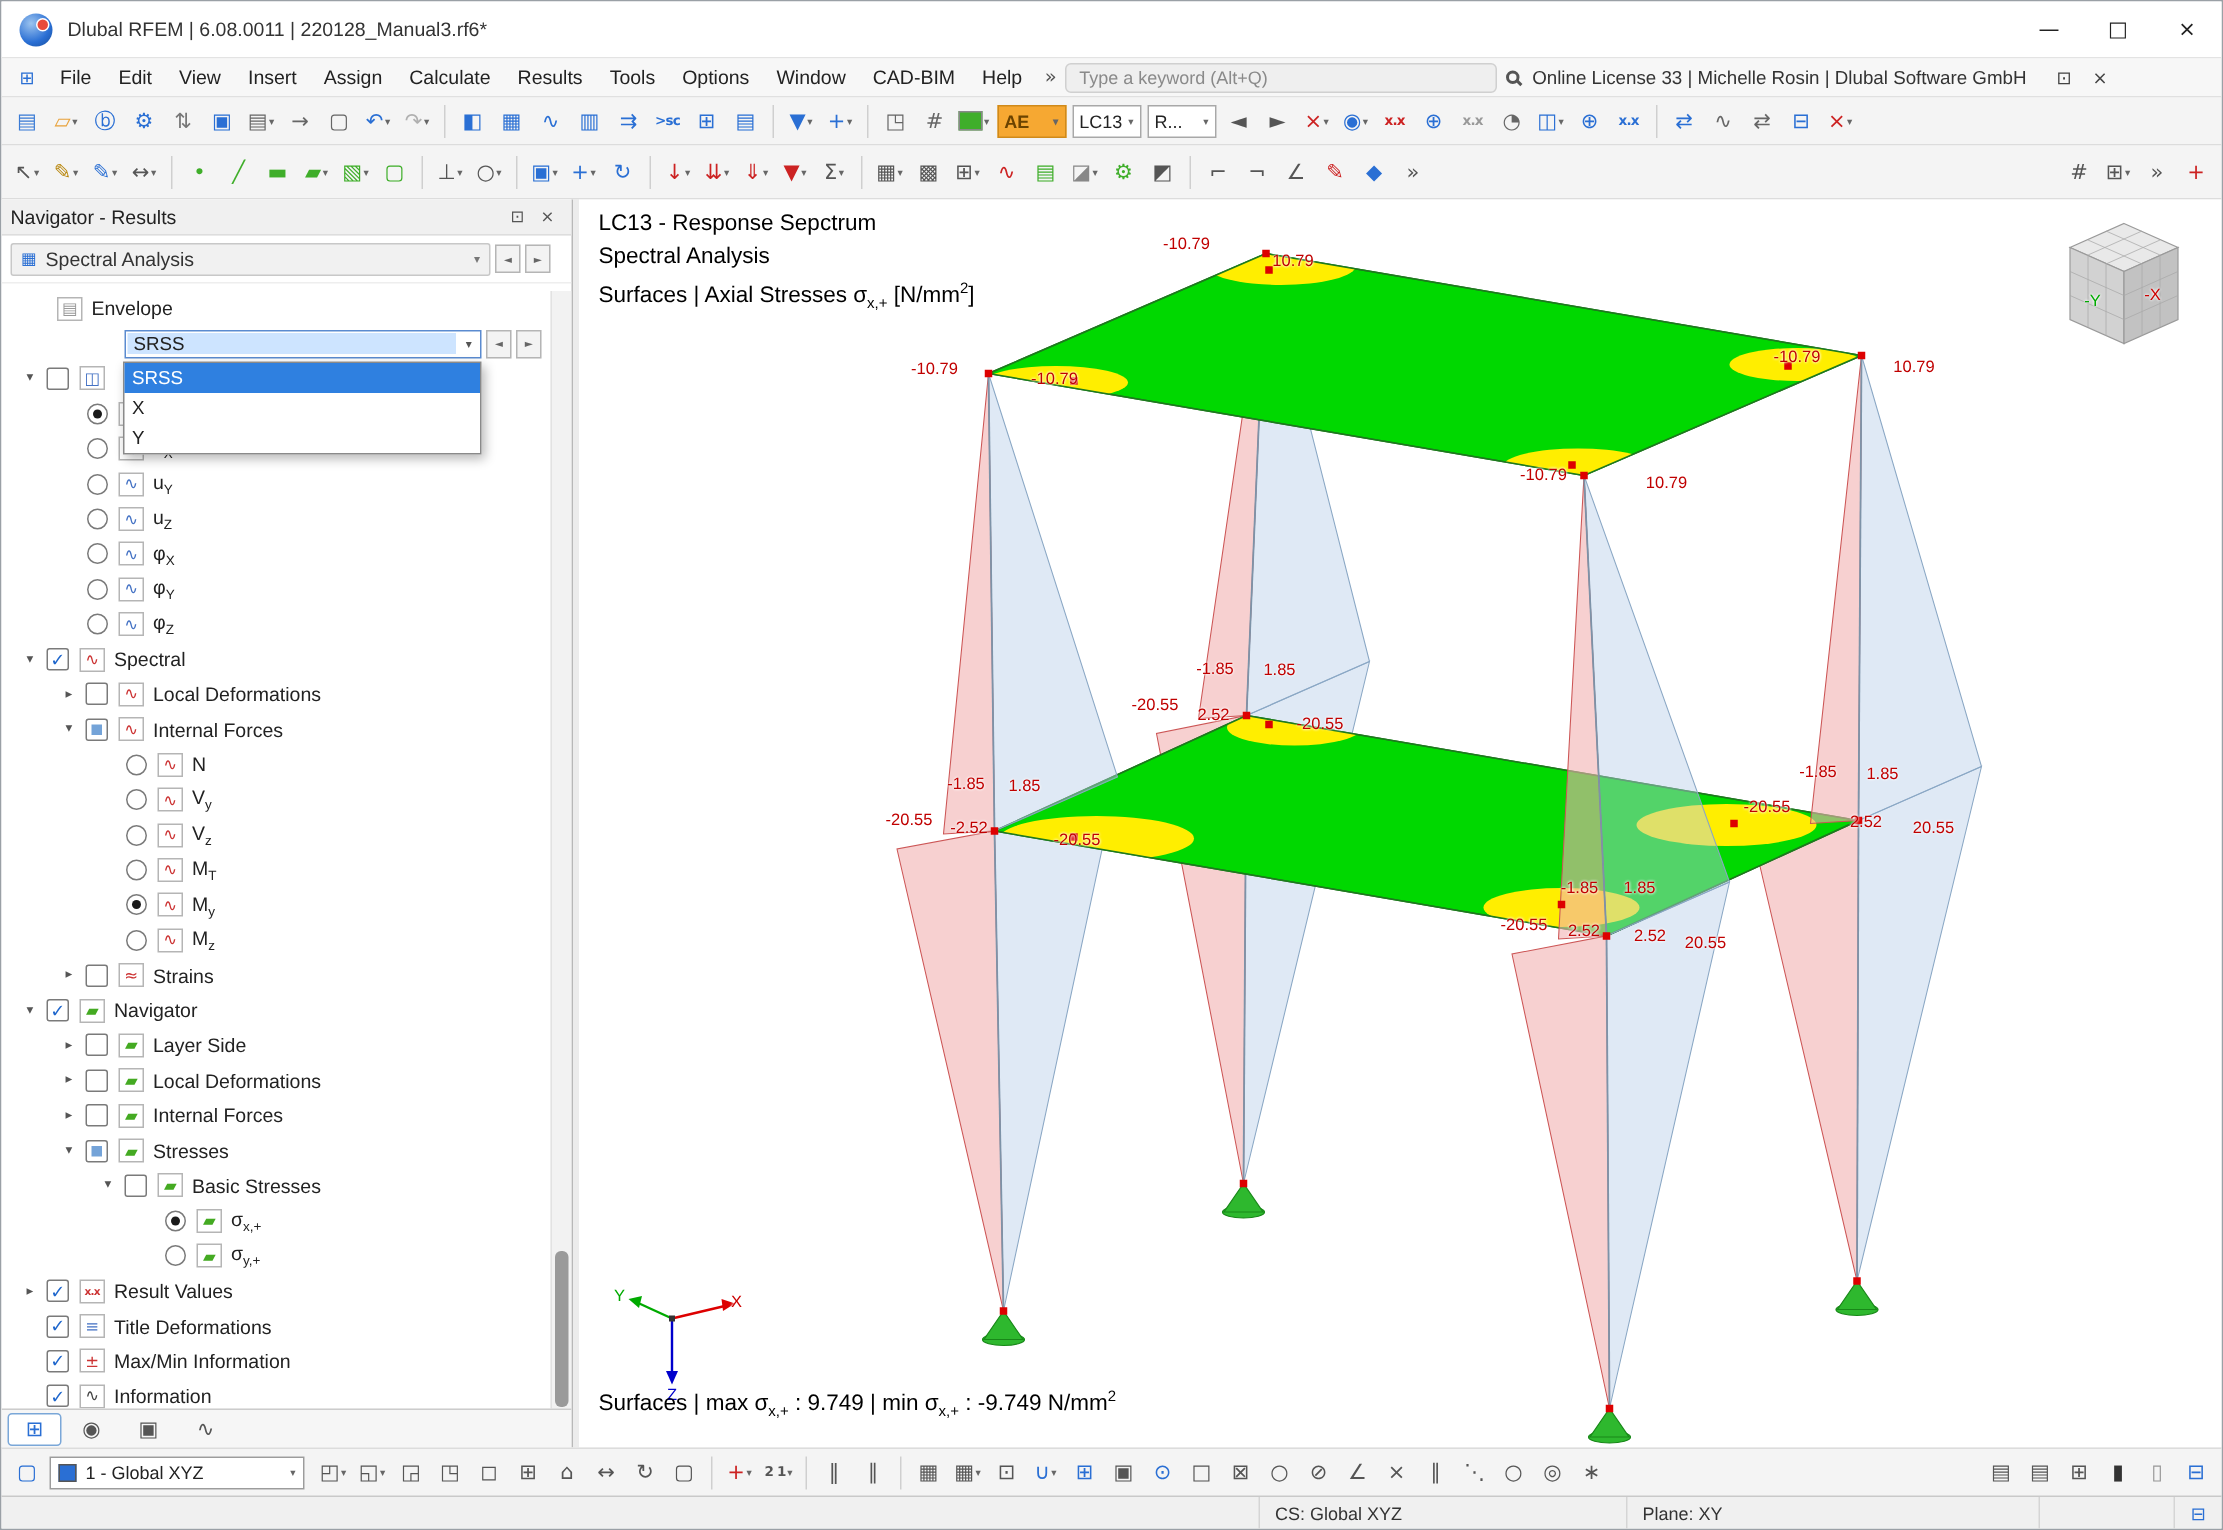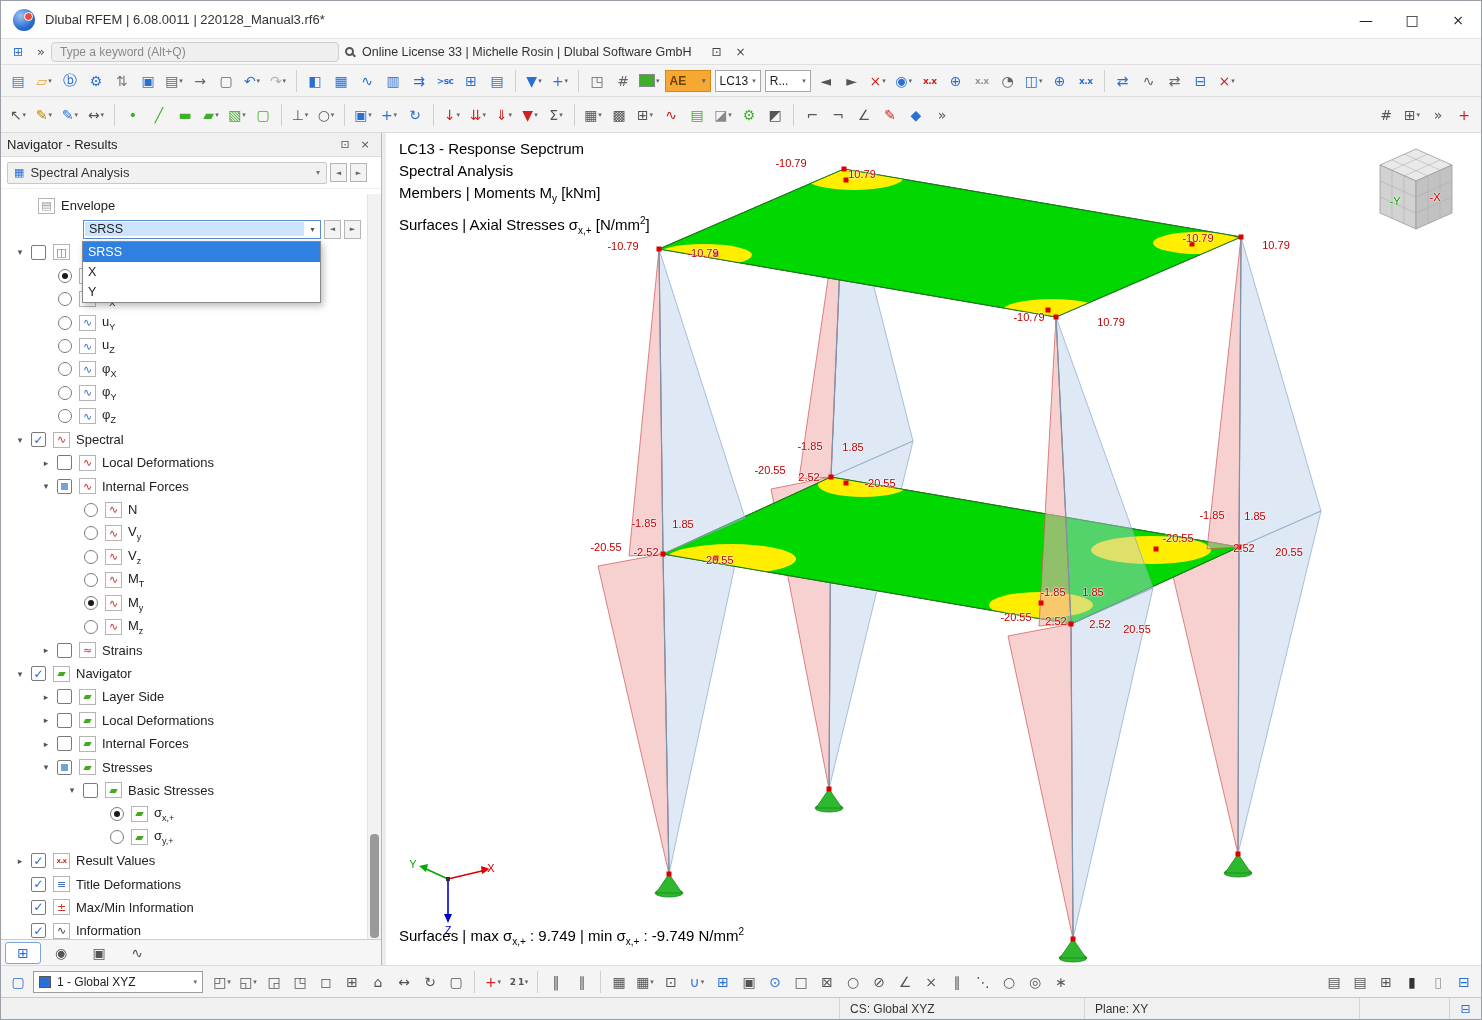--- a/index.html
+++ b/index.html
@@ -102,20 +102,34 @@
     <span class="applogo"></span>
     <span class="title-text">Dlubal RFEM | 6.08.0011 | 220128_Manual3.rf6*</span>
     <span class="tspacer"></span>
     <span class="wbtn">—</span>
     <span class="wbtn">□</span>
     <span class="wbtn">×</span>
   </div>
 
   <div class="menubar">
     <span class="menugrid">⊞</span>
+    <span id="menu-items" style="display:flex">
+        <span class="mitem">File</span>
+        <span class="mitem">Edit</span>
+        <span class="mitem">View</span>
+        <span class="mitem">Insert</span>
+        <span class="mitem">Assign</span>
+        <span class="mitem">Calculate</span>
+        <span class="mitem">Results</span>
+        <span class="mitem">Tools</span>
+        <span class="mitem">Options</span>
+        <span class="mitem">Window</span>
+        <span class="mitem">CAD-BIM</span>
+        <span class="mitem">Help</span>
+      </span>
     <span class="moverflow">»</span>
     <input class="search" placeholder="Type a keyword (Alt+Q)" style="">
     <span class="magwrap">
         <span class="mag"></span>
       </span>
     <span class="license">Online License 33 | Michelle Rosin | Dlubal Software GmbH</span>
     <span class="mdibtn">⊡</span>
     <span class="mdibtn">×</span>
   </div>
 
@@ -814,21 +828,20 @@
         <span class="vlab" style="left: 751px; top: 496px;">20.55</span>
         <span class="vlab" style="left: 105px; top: 735px; color: rgb(204, 0, 0);">X</span>
         <span class="vlab" style="left: 27px; top: 731px; color: rgb(0, 170, 0);">Y</span>
         <span class="vlab" style="left: 62px; top: 797px; color: rgb(0, 0, 204);">Z</span>
         <span class="vlab" style="left: 1009px; top: 68px; color: rgb(0, 170, 0);">-Y</span>
         <span class="vlab" style="left: 1049px; top: 64px; color: rgb(204, 0, 0);">-X</span>
       </div>
     <div class="vp-header">
       <div><span>LC13 - Response Sepctrum</span></div>
       <div><span>Spectral Analysis</span></div>
-      <div><span>Members | Moments M</span><sub>y</sub><span> [kNm]</span></div>
       <div><span>Surfaces | Axial Stresses σ</span><sub>x,+</sub><span> [N/mm</span><sup>2</sup><span>]</span></div>
     </div>
     <div class="vp-footer">
       <div><span>Surfaces | max σ</span><sub>x,+</sub><span> : 9.749 | min σ</span><sub>x,+</sub><span> : -9.749 N/mm</span><sup>2</sup></div>
     </div>
   </div>
 
   <div class="bottombar">
     <span class="ti" id="bb-left">
         <span style="color: rgb(42, 111, 212);">▢</span>

